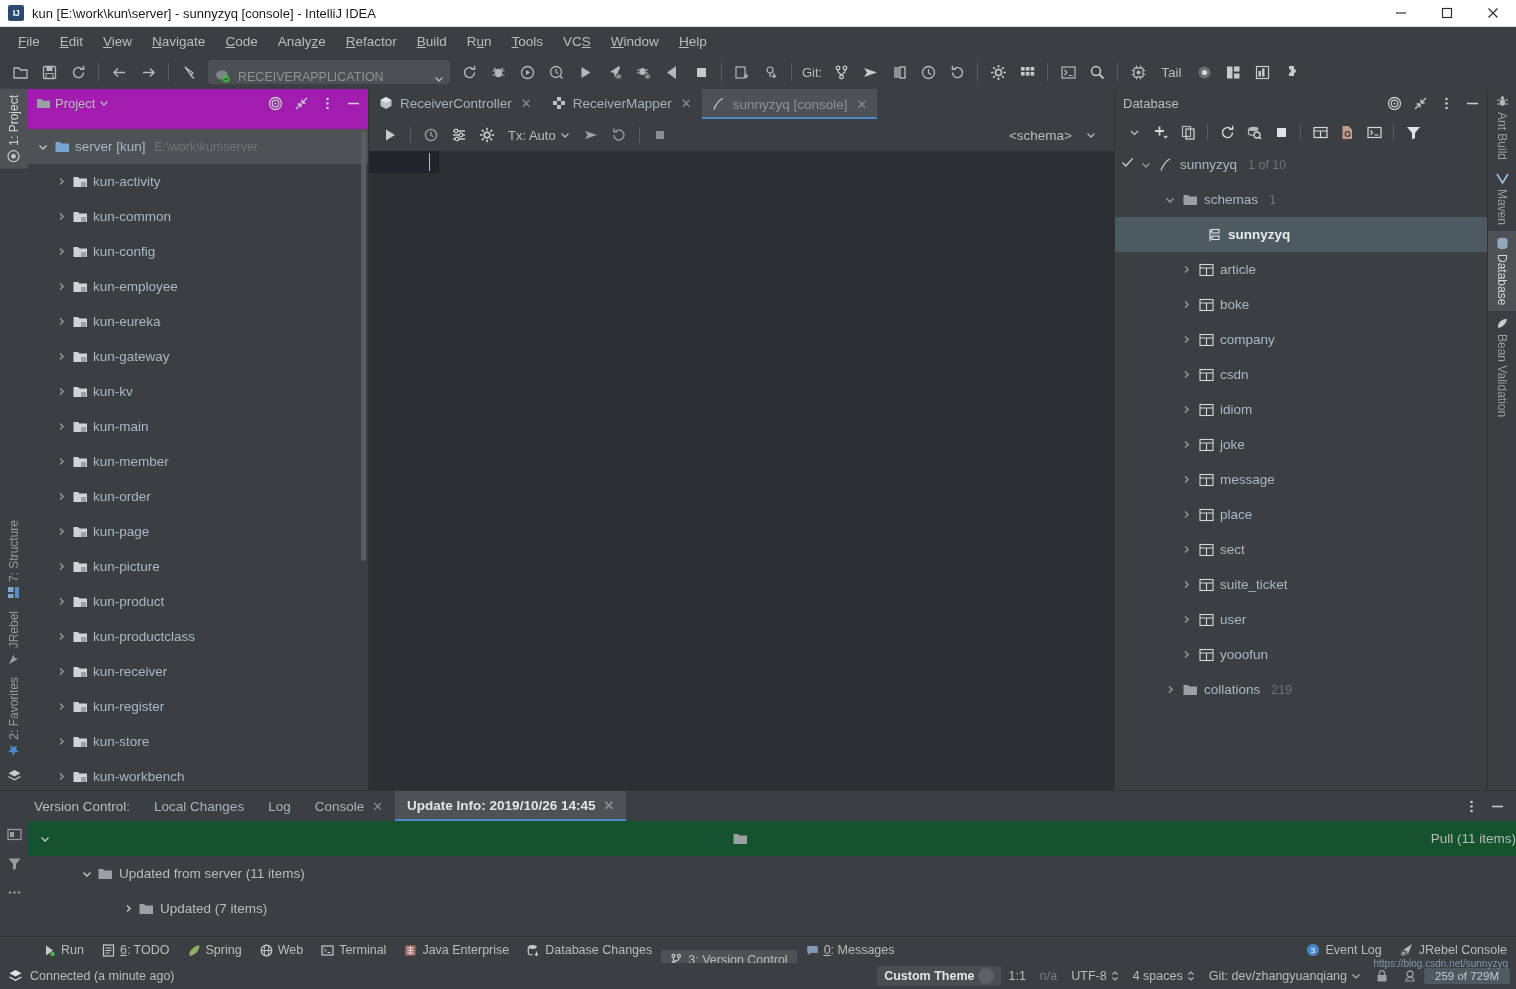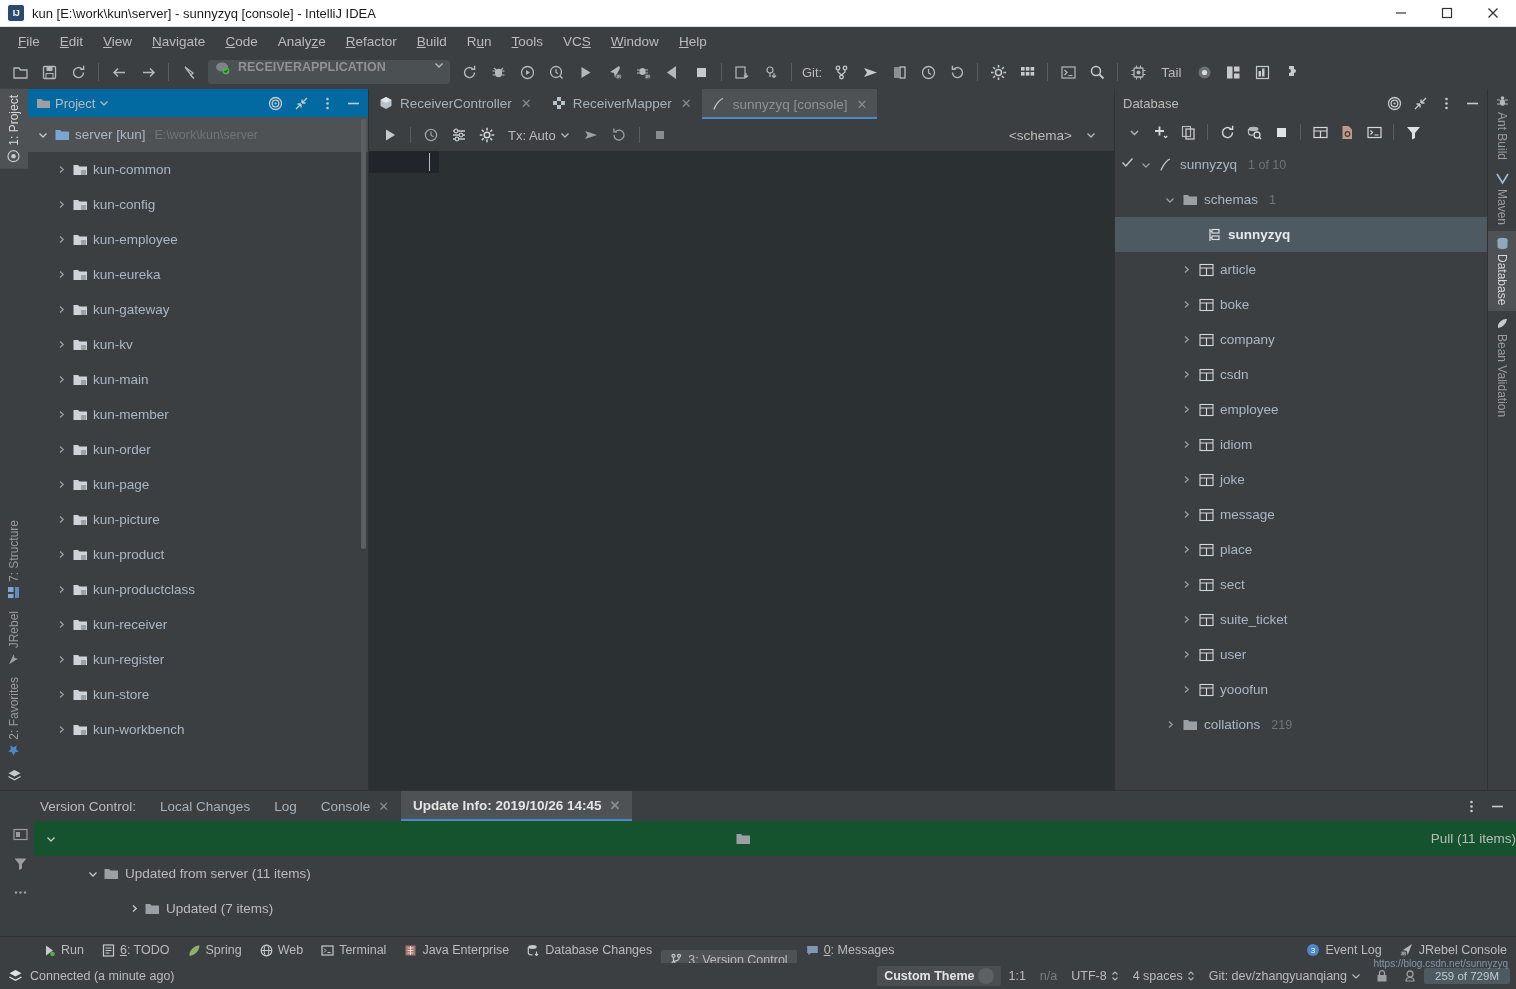--- a/index.html
+++ b/index.html
@@ -108,26 +108,25 @@
     background: #5a5d5f;
     margin: 0 5px;
     flex: 0 0 auto;
   }
   .run-config {
     height: 24px;
     min-width: 230px;
     background: #4b5052;
     border-radius: 3px;
     display: flex;
-    align-items: flex-start;
+    align-items: flex-end;
     padding: 0 6px;
     margin: 0 4px;
     gap: 6px;
     flex: 0 0 auto;
-    font-weight: bold;
   }
   .run-config-label {
     color: #8f9193;
     font-size: 12.5px;
     flex: 1 1 auto;
     white-space: nowrap;
   }
   .git-label {
     color: #bbbbbb;
     font-size: 13px;
@@ -171,25 +170,26 @@
     white-space: nowrap;
   }
   .vtab.rot180 { transform: rotate(180deg); }
   .vtab.active { background: #4e5254; color: #d8d8d8; }
   .vtab .ic { flex: 0 0 auto; }
   .vstripe .flexgap { flex: 1 1 auto; }
 
   
   .project-panel {
     width: 340px;
-    background: #0369a1;
+    background: #a21caf;
     display: flex;
     flex-direction: column;
     flex: 0 0 auto;
     border-right: 1px solid #323232;
+    gap: 12px;
   }
   .panel-header {
     height: 28px;
     display: flex;
     align-items: center;
     padding: 0 4px 0 8px;
     gap: 4px;
     flex: 0 0 auto;
   }
   .panel-title {
@@ -396,21 +396,20 @@
   .lvl3 { padding-left: 64px; }
 
   
   .vc-panel {
     height: 145px;
     background: #3c3f41;
     border-top: 1px solid #323232;
     display: flex;
     flex-direction: column;
     flex: 0 0 auto;
-    padding-left: 6px;
   }
   .vc-tabsrow {
     height: 30px;
     display: flex;
     align-items: stretch;
     padding-left: 28px;
     flex: 0 0 auto;
   }
   .vc-label {
     display:flex; align-items:center;
@@ -914,20 +913,34 @@
               <svg width="9" height="9" viewBox="0 0 9 9">
                 <path d="M3 1.5L6.2 4.5 3 7.5" fill="none" stroke="#9a9c9e" stroke-width="1.3"></path>
               </svg>
             </span>
           <span>
               <svg width="15" height="14" viewBox="0 0 15 14">
                 <path d="M0.5 2h4.5L6.5 3.5H14V12H0.5z" fill="#cdd3d8"></path>
                 <rect x="8" y="7" width="5" height="5" fill="#9aa0a3"></rect>
               </svg>
             </span>
+          <span class="label">kun-activity</span>
+        </div>
+        <div class="tree-row indent-1">
+          <span class="arrow">
+              <svg width="9" height="9" viewBox="0 0 9 9">
+                <path d="M3 1.5L6.2 4.5 3 7.5" fill="none" stroke="#9a9c9e" stroke-width="1.3"></path>
+              </svg>
+            </span>
+          <span>
+              <svg width="15" height="14" viewBox="0 0 15 14">
+                <path d="M0.5 2h4.5L6.5 3.5H14V12H0.5z" fill="#cdd3d8"></path>
+                <rect x="8" y="7" width="5" height="5" fill="#9aa0a3"></rect>
+              </svg>
+            </span>
           <span class="label">kun-common</span>
         </div>
         <div class="tree-row indent-1">
           <span class="arrow">
               <svg width="9" height="9" viewBox="0 0 9 9">
                 <path d="M3 1.5L6.2 4.5 3 7.5" fill="none" stroke="#9a9c9e" stroke-width="1.3"></path>
               </svg>
             </span>
           <span>
               <svg width="15" height="14" viewBox="0 0 15 14">
@@ -1443,34 +1456,20 @@
                 <path d="M3 1.5L6.2 4.5 3 7.5" fill="none" stroke="#9a9c9e" stroke-width="1.3"></path>
               </svg>
             </span>
           <span>
               <svg width="15" height="14" viewBox="0 0 15 14">
                 <rect x="1" y="1.5" width="13" height="11" fill="none" stroke="#d5d8d9" stroke-width="1.1"></rect>
                 <path d="M1 5h13M7.5 5v7.5" stroke="#d5d8d9" stroke-width="1.1"></path>
               </svg>
             </span>
           <span class="dlabel">csdn</span>
-        </div>
-        <div class="db-row lvl3">
-          <span class="arrow">
-              <svg width="9" height="9" viewBox="0 0 9 9">
-                <path d="M3 1.5L6.2 4.5 3 7.5" fill="none" stroke="#9a9c9e" stroke-width="1.3"></path>
-              </svg>
-            </span>
-          <span>
-              <svg width="15" height="14" viewBox="0 0 15 14">
-                <rect x="1" y="1.5" width="13" height="11" fill="none" stroke="#d5d8d9" stroke-width="1.1"></rect>
-                <path d="M1 5h13M7.5 5v7.5" stroke="#d5d8d9" stroke-width="1.1"></path>
-              </svg>
-            </span>
-          <span class="dlabel">employee</span>
         </div>
         <div class="db-row lvl3">
           <span class="arrow">
               <svg width="9" height="9" viewBox="0 0 9 9">
                 <path d="M3 1.5L6.2 4.5 3 7.5" fill="none" stroke="#9a9c9e" stroke-width="1.3"></path>
               </svg>
             </span>
           <span>
               <svg width="15" height="14" viewBox="0 0 15 14">
                 <rect x="1" y="1.5" width="13" height="11" fill="none" stroke="#d5d8d9" stroke-width="1.1"></rect>

